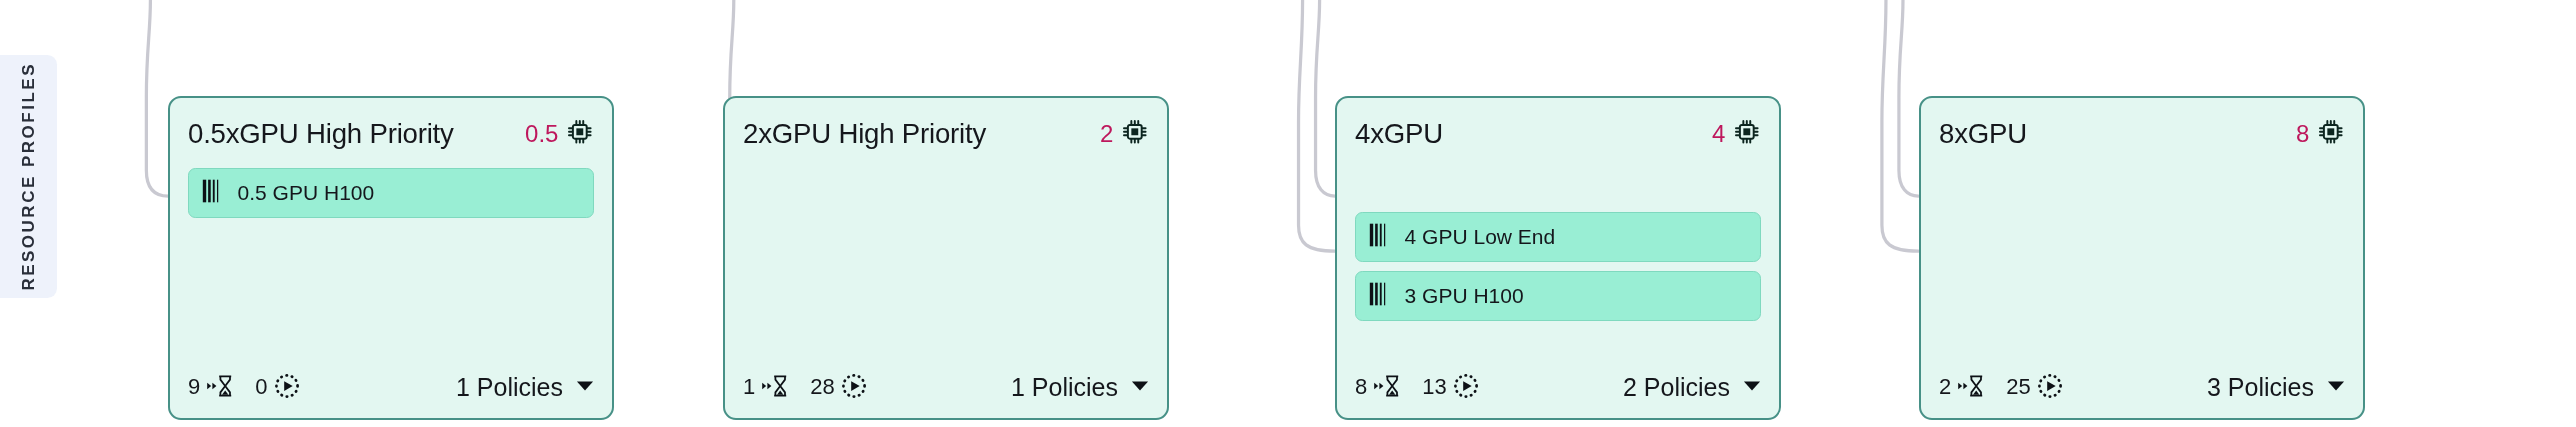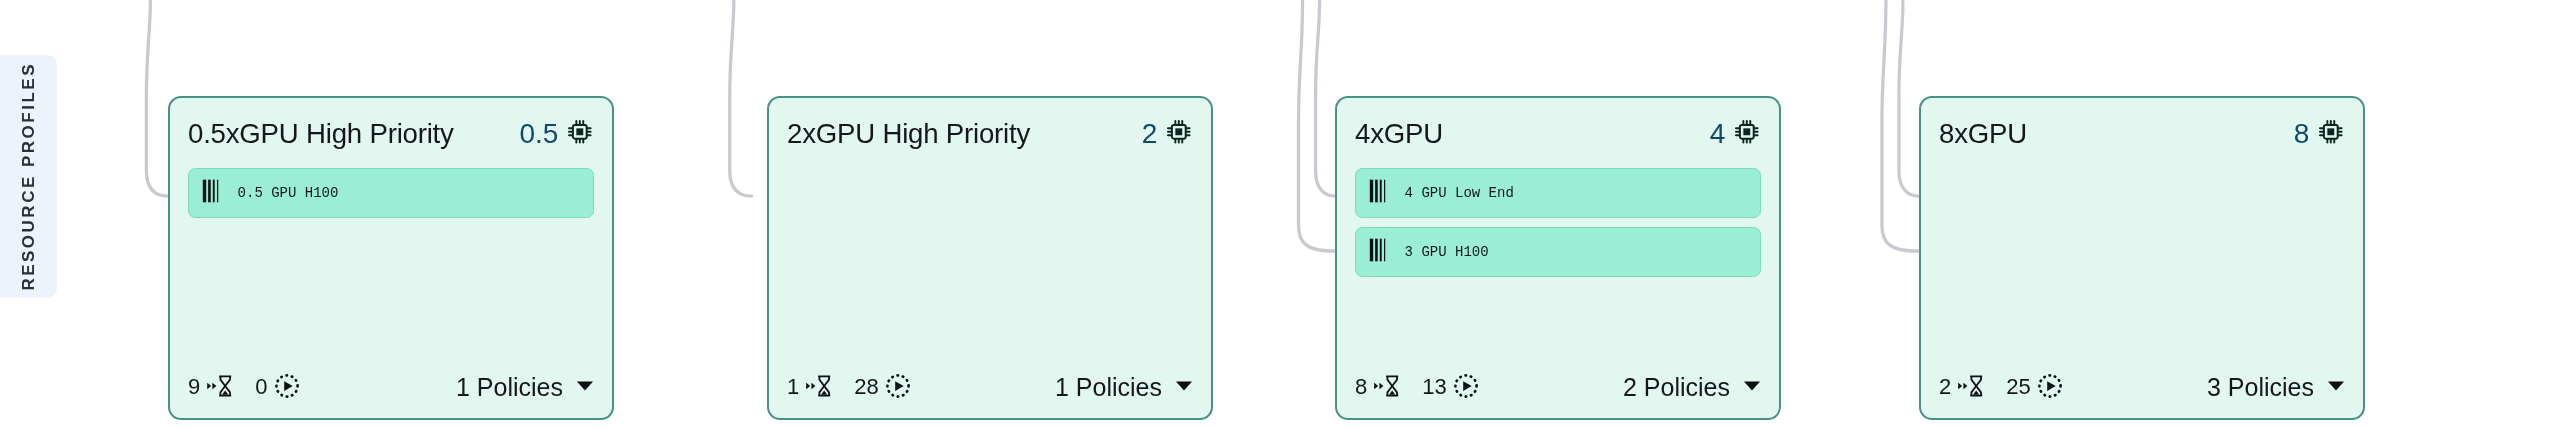--- a/index.html
+++ b/index.html
@@ -72,22 +72,22 @@
     box-sizing: border-box;
     background: #e3f7f1;
     border: 2.4px solid #479187;
     border-radius: 13px;
     padding: 14.6px 18px 13px 18px;
     display: flex;
     flex-direction: column;
     margin-top: 33px;
   }
   .card.c0 { left: 168px; }
-  .card.c1 { left: 767px; }
-  .card.c2 { left: 1335px; }
+  .card.c1 { left: 723px; }
+  .card.c2 { left: 1335px; gap: 44px; }
   .card.c3 { left: 1919px; }
 
   
   .card-head {
     display: flex;
     align-items: center;
     justify-content: space-between;
     height: 42px;
     flex: 0 0 auto;
   }
@@ -99,22 +99,22 @@
     line-height: 1;
     white-space: nowrap;
   }
   .card-gpu {
     display: flex;
     align-items: center;
     gap: 8px;
     flex: 0 0 auto;
   }
   .card-gpu-count {
-    font-size: 28px;
-    color: #0c4a6e;
+    font-size: 24px;
+    color: #be185d;
     line-height: 1;
   }
   .chip-icon { display: block; }
 
   
   .res-list {
     margin-top: 13px;
     display: flex;
     flex-direction: column;
     gap: 9px;
@@ -126,25 +126,24 @@
     background: #99eed4;
     border: 1.6px solid #7fd9bf;
     border-radius: 7.3px;
     display: flex;
     align-items: center;
     padding: 0 13px;
     gap: 14.6px;
   }
   .res-row .bars { display: block; flex: 0 0 auto; }
   .res-label {
-    font-size: 14px;
+    font-size: 21px;
     color: #15171c;
     white-space: nowrap;
     line-height: 1;
-    font-family: Liberation Mono, monospace;
   }
 
   
   .card-foot {
     margin-top: auto;
     display: flex;
     align-items: center;
     justify-content: space-between;
     height: 36px;
   }

